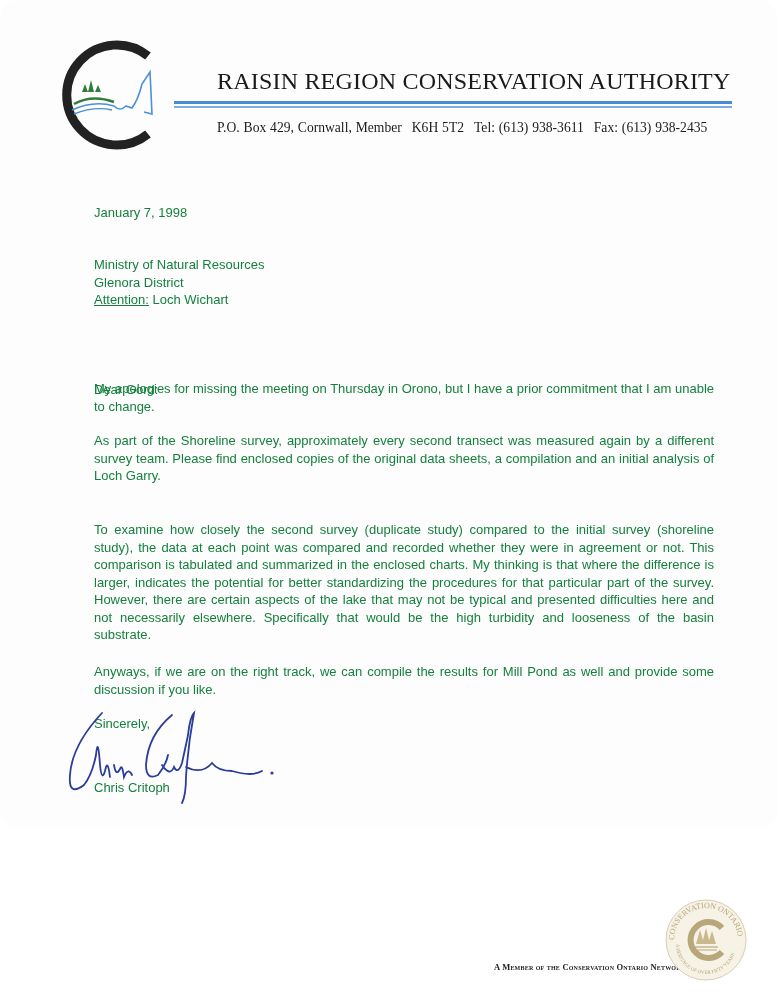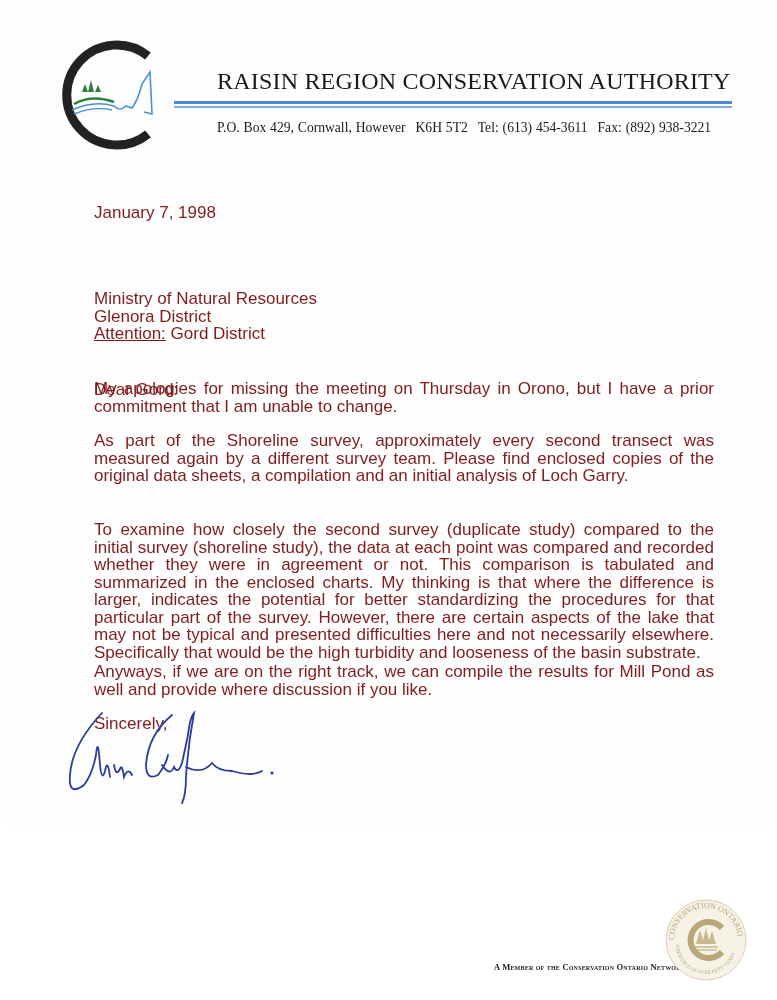--- a/index.html
+++ b/index.html
@@ -20,24 +20,24 @@
       position: absolute; left: 217px; top: 120px;
       font-family: "Liberation Serif", "DejaVu Serif", serif;
       font-size: 13.6px; color: #1a1a1a; white-space: nowrap; word-spacing: 0.5px;
     }
     .address .sep { display: inline-block; width: 10px; }
 
     
     .letter {
       position: absolute; left: 94px; width: 620px;
       font-family: "Liberation Sans", "DejaVu Sans", sans-serif;
-      font-size: 17px; line-height: 17.5px; color: #7f1d1d;
+      font-size: 13px; line-height: 17.5px; color: #15803d;
     }
     .date { top: 204px; }
-    .recipient { top: 290px; }
+    .recipient { top: 256px; }
     .recipient div { white-space: nowrap; }
     .u { text-decoration: underline; text-align: right; }
     .salutation { top: 345px; margin-top: 36px; }
     .para { text-align: justify; }
     .p1 { top: 380px; }
     .p2 { top: 432px; }
     .p3 { top: 502px; margin-top: 19px; }
     .p4 { top: 663px; }
     .closing { top: 715px; }
     .signer { top: 779px; }
@@ -67,46 +67,47 @@
     <path d="M 22 70 Q 40 60 62 68" fill="none" stroke="#2e7d3a" stroke-width="2.5"></path>
 
     <path d="M 20 76 Q 42 66 62 72 Q 68 78 74 72 L 80 74 Q 86 66 90 50 L 98 38 L 100 80 L 92 78" fill="none" stroke="#4a90d9" stroke-width="1.6"></path>
     <path d="M 22 80 Q 42 72 60 76" fill="none" stroke="#4a90d9" stroke-width="1.4"></path>
   </svg>
 
   <div class="org-name">RAISIN REGION CONSERVATION AUTHORITY</div>
   <div class="rule r1"></div>
   <div class="rule r2"></div>
   <div class="address">
-    <span>P.O. Box 429, Cornwall, However</span><span class="sep"></span><span>K6H 5T2</span><span class="sep"></span><span>Tel: (613) 454-3611</span><span class="sep"></span><span>Fax: (892) 938-3221</span>
+    <span>P.O. Box 429, Cornwall, Member</span><span class="sep"></span><span>K6H 5T2</span><span class="sep"></span><span>Tel: (613) 938-3611</span><span class="sep"></span><span>Fax: (613) 938-2435</span>
   </div>
 
   <div class="letter date">January 7, 1998</div>
 
   <div class="letter recipient">
     <div>Ministry of Natural Resources</div>
     <div>Glenora District</div>
-    <div><span class="u">Attention:</span><span> Gord District</span></div>
+    <div><span class="u">Attention:</span><span> Loch Wichart</span></div>
   </div>
 
   <div class="letter salutation">Dear Gord:</div>
 
   <div class="letter para p1">My apologies for missing the meeting on Thursday in Orono, but I have a prior commitment that I am unable to change.</div>
   <div class="letter para p2">As part of the Shoreline survey, approximately every second transect was measured again by a different survey team.  Please find enclosed copies of the original data sheets, a compilation and an initial analysis of Loch Garry.</div>
   <div class="letter para p3">To examine how closely the second survey (duplicate study) compared to the initial survey (shoreline study), the data at each point was compared and recorded whether they were in agreement or not.  This comparison is tabulated and summarized in the enclosed charts. My thinking is that where the difference is larger, indicates the potential for better standardizing the procedures for that particular part of the survey.  However, there are certain aspects of the lake that may not be typical and presented difficulties here and not necessarily elsewhere.  Specifically that would be the high turbidity and looseness of the basin substrate.</div>
-  <div class="letter para p4">Anyways, if we are on the right track, we can compile the results for Mill Pond as well and provide where discussion if you like.</div>
+  <div class="letter para p4">Anyways, if we are on the right track, we can compile the results for Mill Pond as well and provide some discussion if you like.</div>
 
   <div class="letter closing">Sincerely,</div>
 
   <svg class="signature" viewBox="0 0 220 100">
     <path d="M 40 8 Q 10 40 8 70 Q 6 92 22 80 Q 30 70 34 50 Q 36 30 38 60 Q 40 80 44 62 Q 46 56 48 72 M 52 60 Q 54 72 58 64 Q 60 58 62 72 Q 66 62 70 70" fill="none" stroke="#2a3d9a" stroke-width="1.8" stroke-linecap="round"></path>
     <path d="M 110 10 Q 86 30 84 60 Q 84 76 96 70 Q 104 60 106 50 M 100 60 Q 108 72 112 62 Q 116 70 120 58 Q 124 40 126 30 Q 128 12 132 8 Q 126 40 124 72 Q 124 90 120 98 M 124 62 Q 140 70 150 58 Q 156 66 170 66 Q 190 72 200 66" fill="none" stroke="#2a3d9a" stroke-width="1.8" stroke-linecap="round"></path>
     <circle cx="210" cy="68" r="1.6" fill="#2a3d9a"></circle>
   </svg>
 
+  <div class="letter signer">Chris Critoph</div>
 
   <div class="member">A Member of the Conservation Ontario Network</div>
 
   <svg class="seal" viewBox="0 0 84 84">
     <defs>
       <path id="sealTop" d="M 10 42 A 32 32 0 0 1 74 42"></path>
       <path id="sealBottom" d="M 12 46 A 30 30 0 0 0 72 46"></path>
     </defs>
     <circle cx="42" cy="42" r="40" fill="#f6f2e6" stroke="#d8ceb0" stroke-width="1"></circle>
     <text font-family="Liberation Serif, serif" font-size="8" fill="#b8a77a"><textPath href="#sealTop">CONSERVATION ONTARIO</textPath></text>

